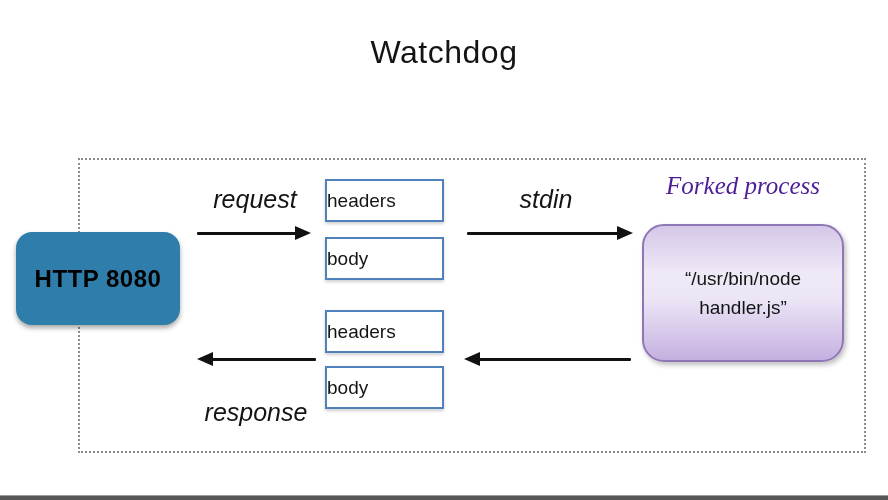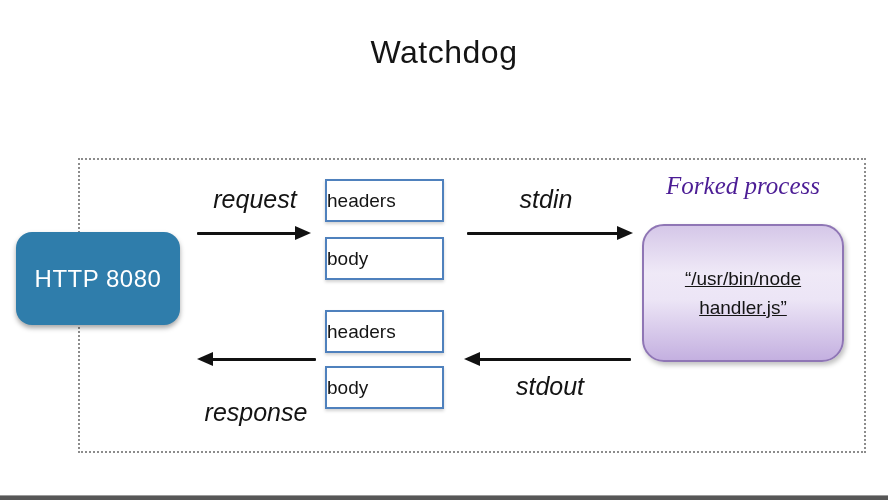--- a/index.html
+++ b/index.html
@@ -32,23 +32,23 @@
     position: absolute;
     left: 16px; top: 232px;
     width: 164px; height: 93px;
     background: #2f7dab;
     border-radius: 16px;
     box-shadow: 0 3px 5px rgba(0,0,0,0.35);
     display: flex; align-items: center; justify-content: center;
     z-index: 2;
   }
   .http-box span {
-    color: #ffffff;
+    color: #000000;
     font-size: 24px;
-    font-weight: 400;
+    font-weight: 700;
     letter-spacing: 0.5px;
   }
   .flow-label {
     position: absolute;
     font-style: italic;
     font-size: 25px;
     color: #141414;
     text-align: center;
   }
   .flow-label.light { font-weight: 300; color: #4c1d95; font-family: Liberation Serif, serif; }
@@ -90,21 +90,20 @@
     background: linear-gradient(180deg, #d5c7e8 0%, #efe9f7 35%, #ece5f6 55%, #c4b0e0 100%);
     box-shadow: 2px 3px 5px rgba(0,0,0,0.25);
     display: flex; flex-direction: column; align-items: center; justify-content: center;
     z-index: 2;
   }
   .forked-box div {
     font-size: 19px;
     line-height: 29px;
     color: #141414;
     text-align: right;
-    text-decoration: underline;
   }
   .bottom-bar {
     position: absolute;
     left: 0; bottom: 0; width: 888px; height: 4px;
     background: #575757;
     border-top: 1px solid #9b9b9b;
   }
 </style>
 </head>
 <body>
@@ -161,17 +160,16 @@
     <div class="arrow-head"></div>
   </div>
 
   <div class="flow-label" style="left:194px; top:366px; width:124px;margin-top:32px;">response</div>
 
   <div class="arrow left" style="left:464px; top:352px; width:167px;">
     <div class="arrow-shaft"></div>
     <div class="arrow-head"></div>
   </div>
 
-  <div class="flow-label" style="left:488px; top:372px; width:124px;">stdout</div>
 
   <div class="bottom-bar"></div>
 
 </div>
 
 </body></html>

